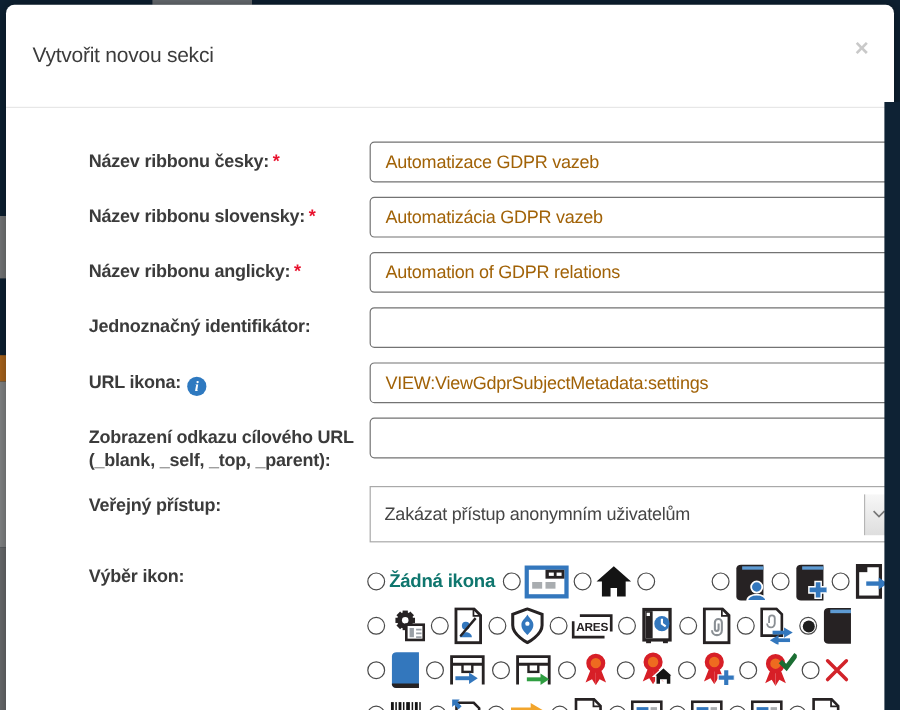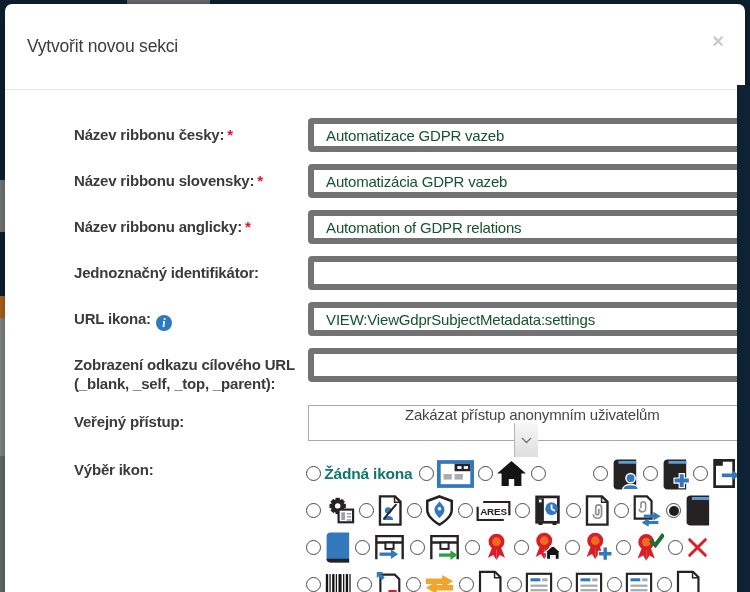--- a/index.html
+++ b/index.html
@@ -43,29 +43,28 @@
   }
   .req{color:#e8112d;font-weight:700;margin-left:3px;}
   .info-icon{
     display:inline-block;vertical-align:-3px;margin-left:5px;
     width:16px;height:16px;border-radius:50%;background:#2e79c0;color:#fff;
     font-family:"Liberation Serif",serif;font-style:italic;font-weight:700;
     font-size:12px;line-height:16px;text-align:center;letter-spacing:0;
   }
   .text-input{
     width:462px;height:34px;box-sizing:border-box;
-    border:6px solid #737373;border-radius:4px;background:#fff;
-    padding:0 12px;font-size:15px;color:#14532d;outline:none;
+    border:1px solid #737373;border-radius:4px;background:#fff;
+    padding:0 12px;font-size:15px;color:#a16207;outline:none;
     font-family:"Liberation Sans",sans-serif;letter-spacing:-0.2px;
   }
   .select{
-    width:466px;height:36px;box-sizing:border-box;border:1px solid #a9a9a9;
+    width:466px;height:47px;box-sizing:border-box;border:1px solid #a9a9a9;
     background:#fff;display:flex;align-items:center;justify-content:space-between;
     cursor:default;
-    flex-direction:column;
   }
   .select-value{padding-left:12px;font-size:15px;color:#454545;}
   .select-btn{
     width:23px;height:34px;border-left:1px solid #b5b5b5;
     background:linear-gradient(#f7f7f7,#dedede);
     display:flex;align-items:center;justify-content:center;flex:none;
   }
 
   .icon-picker{width:470px;padding-top:2px;}
   .icon-row{display:flex;align-items:center;height:37px;}

